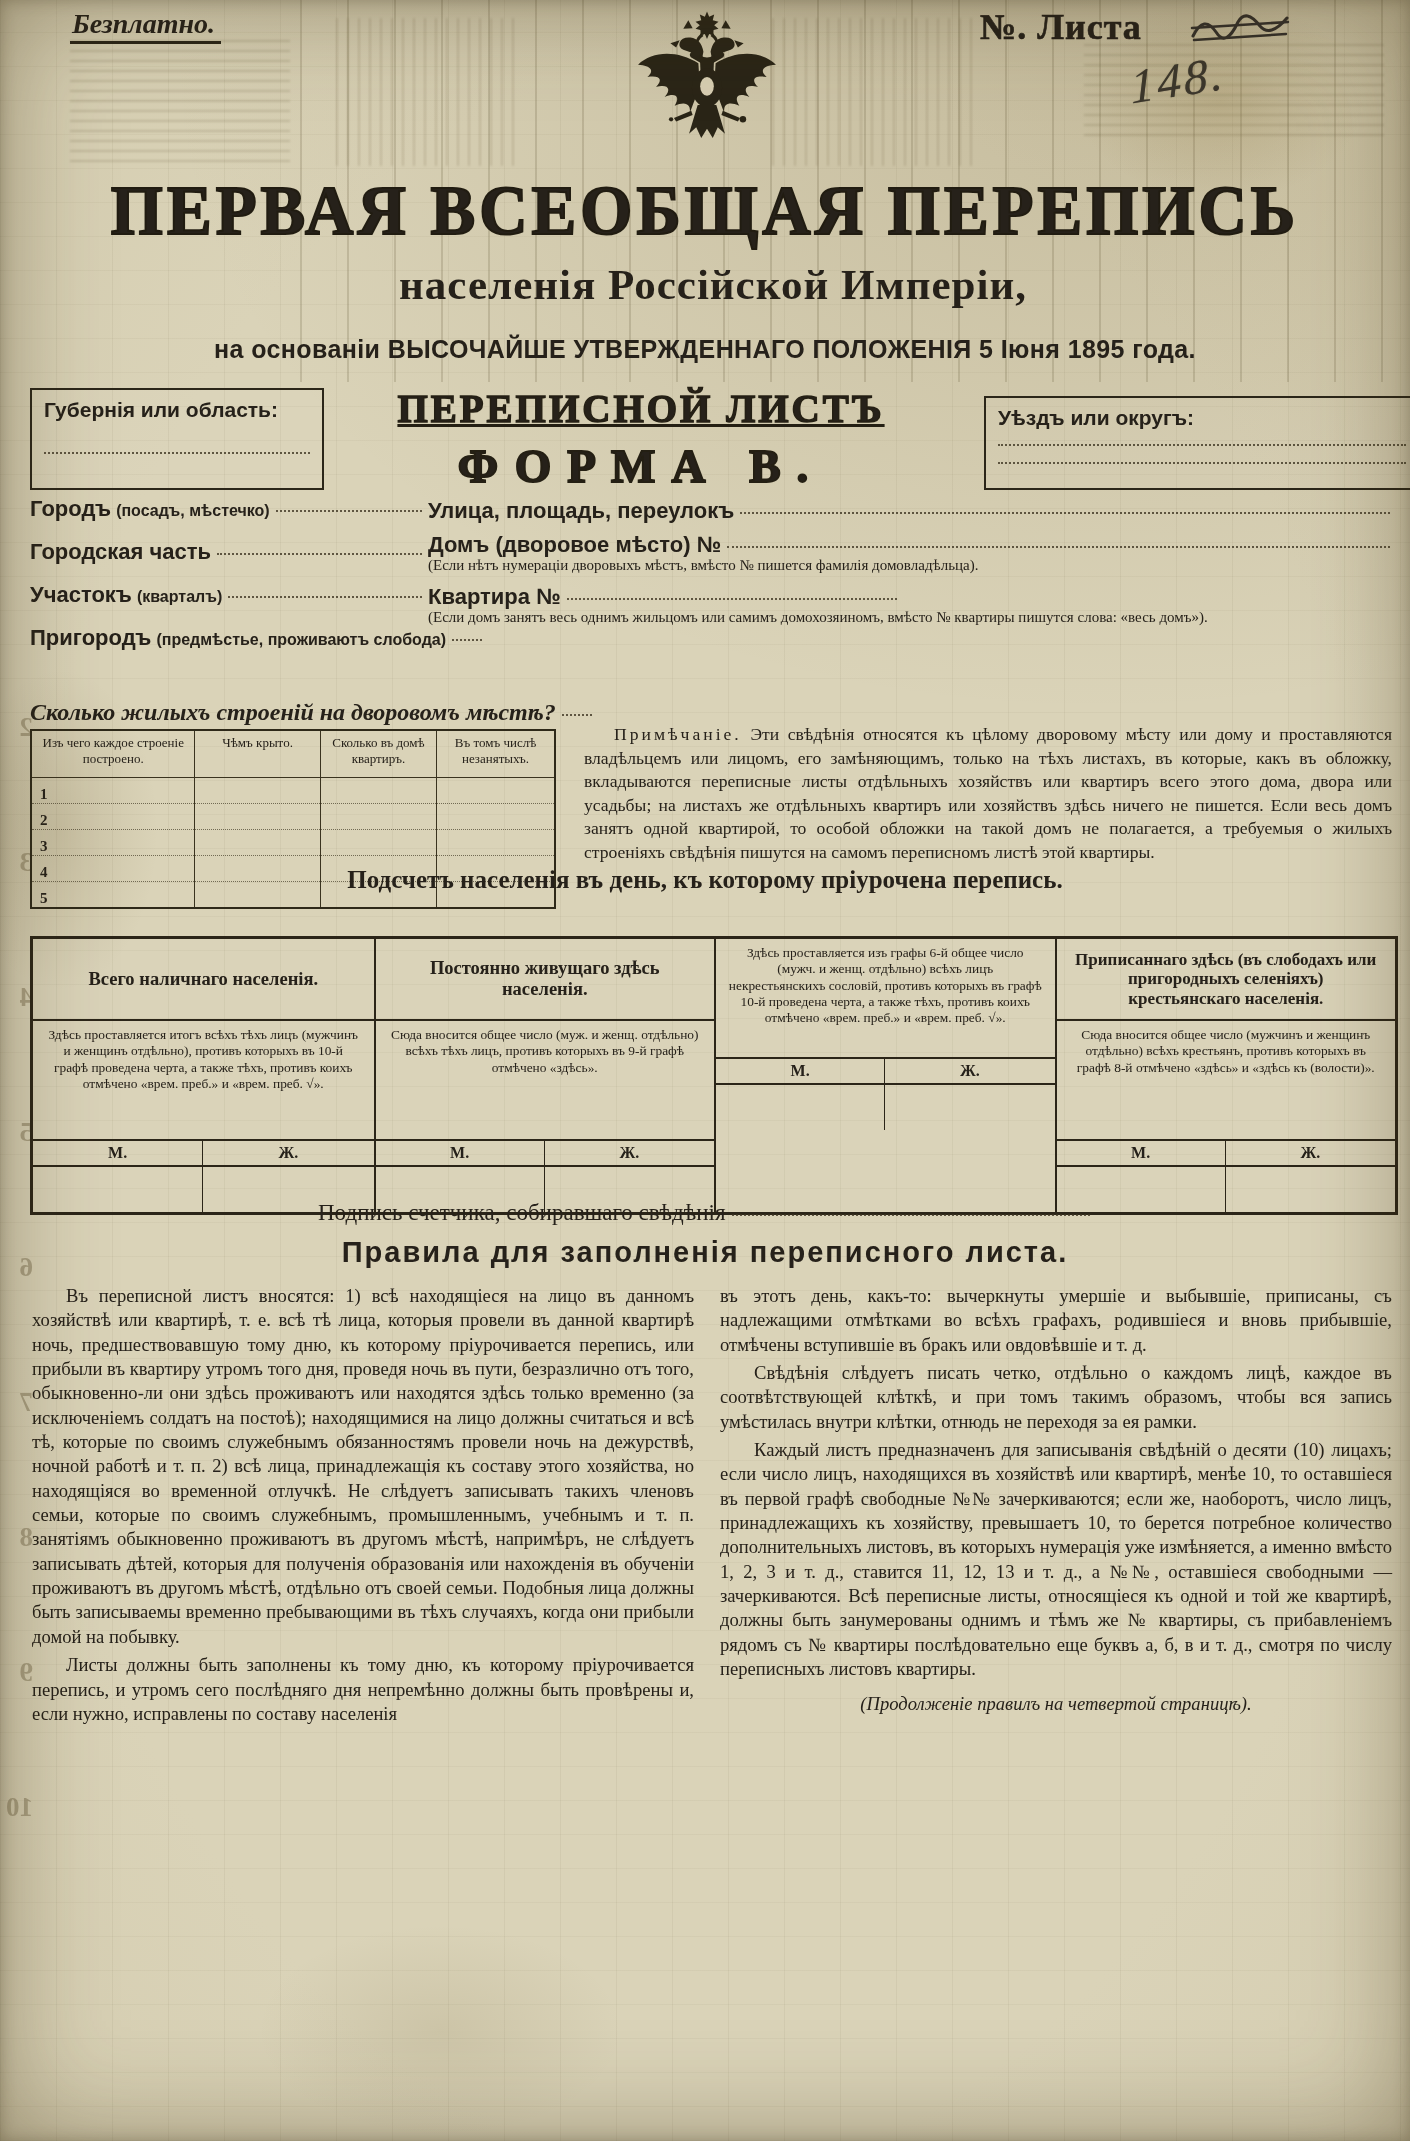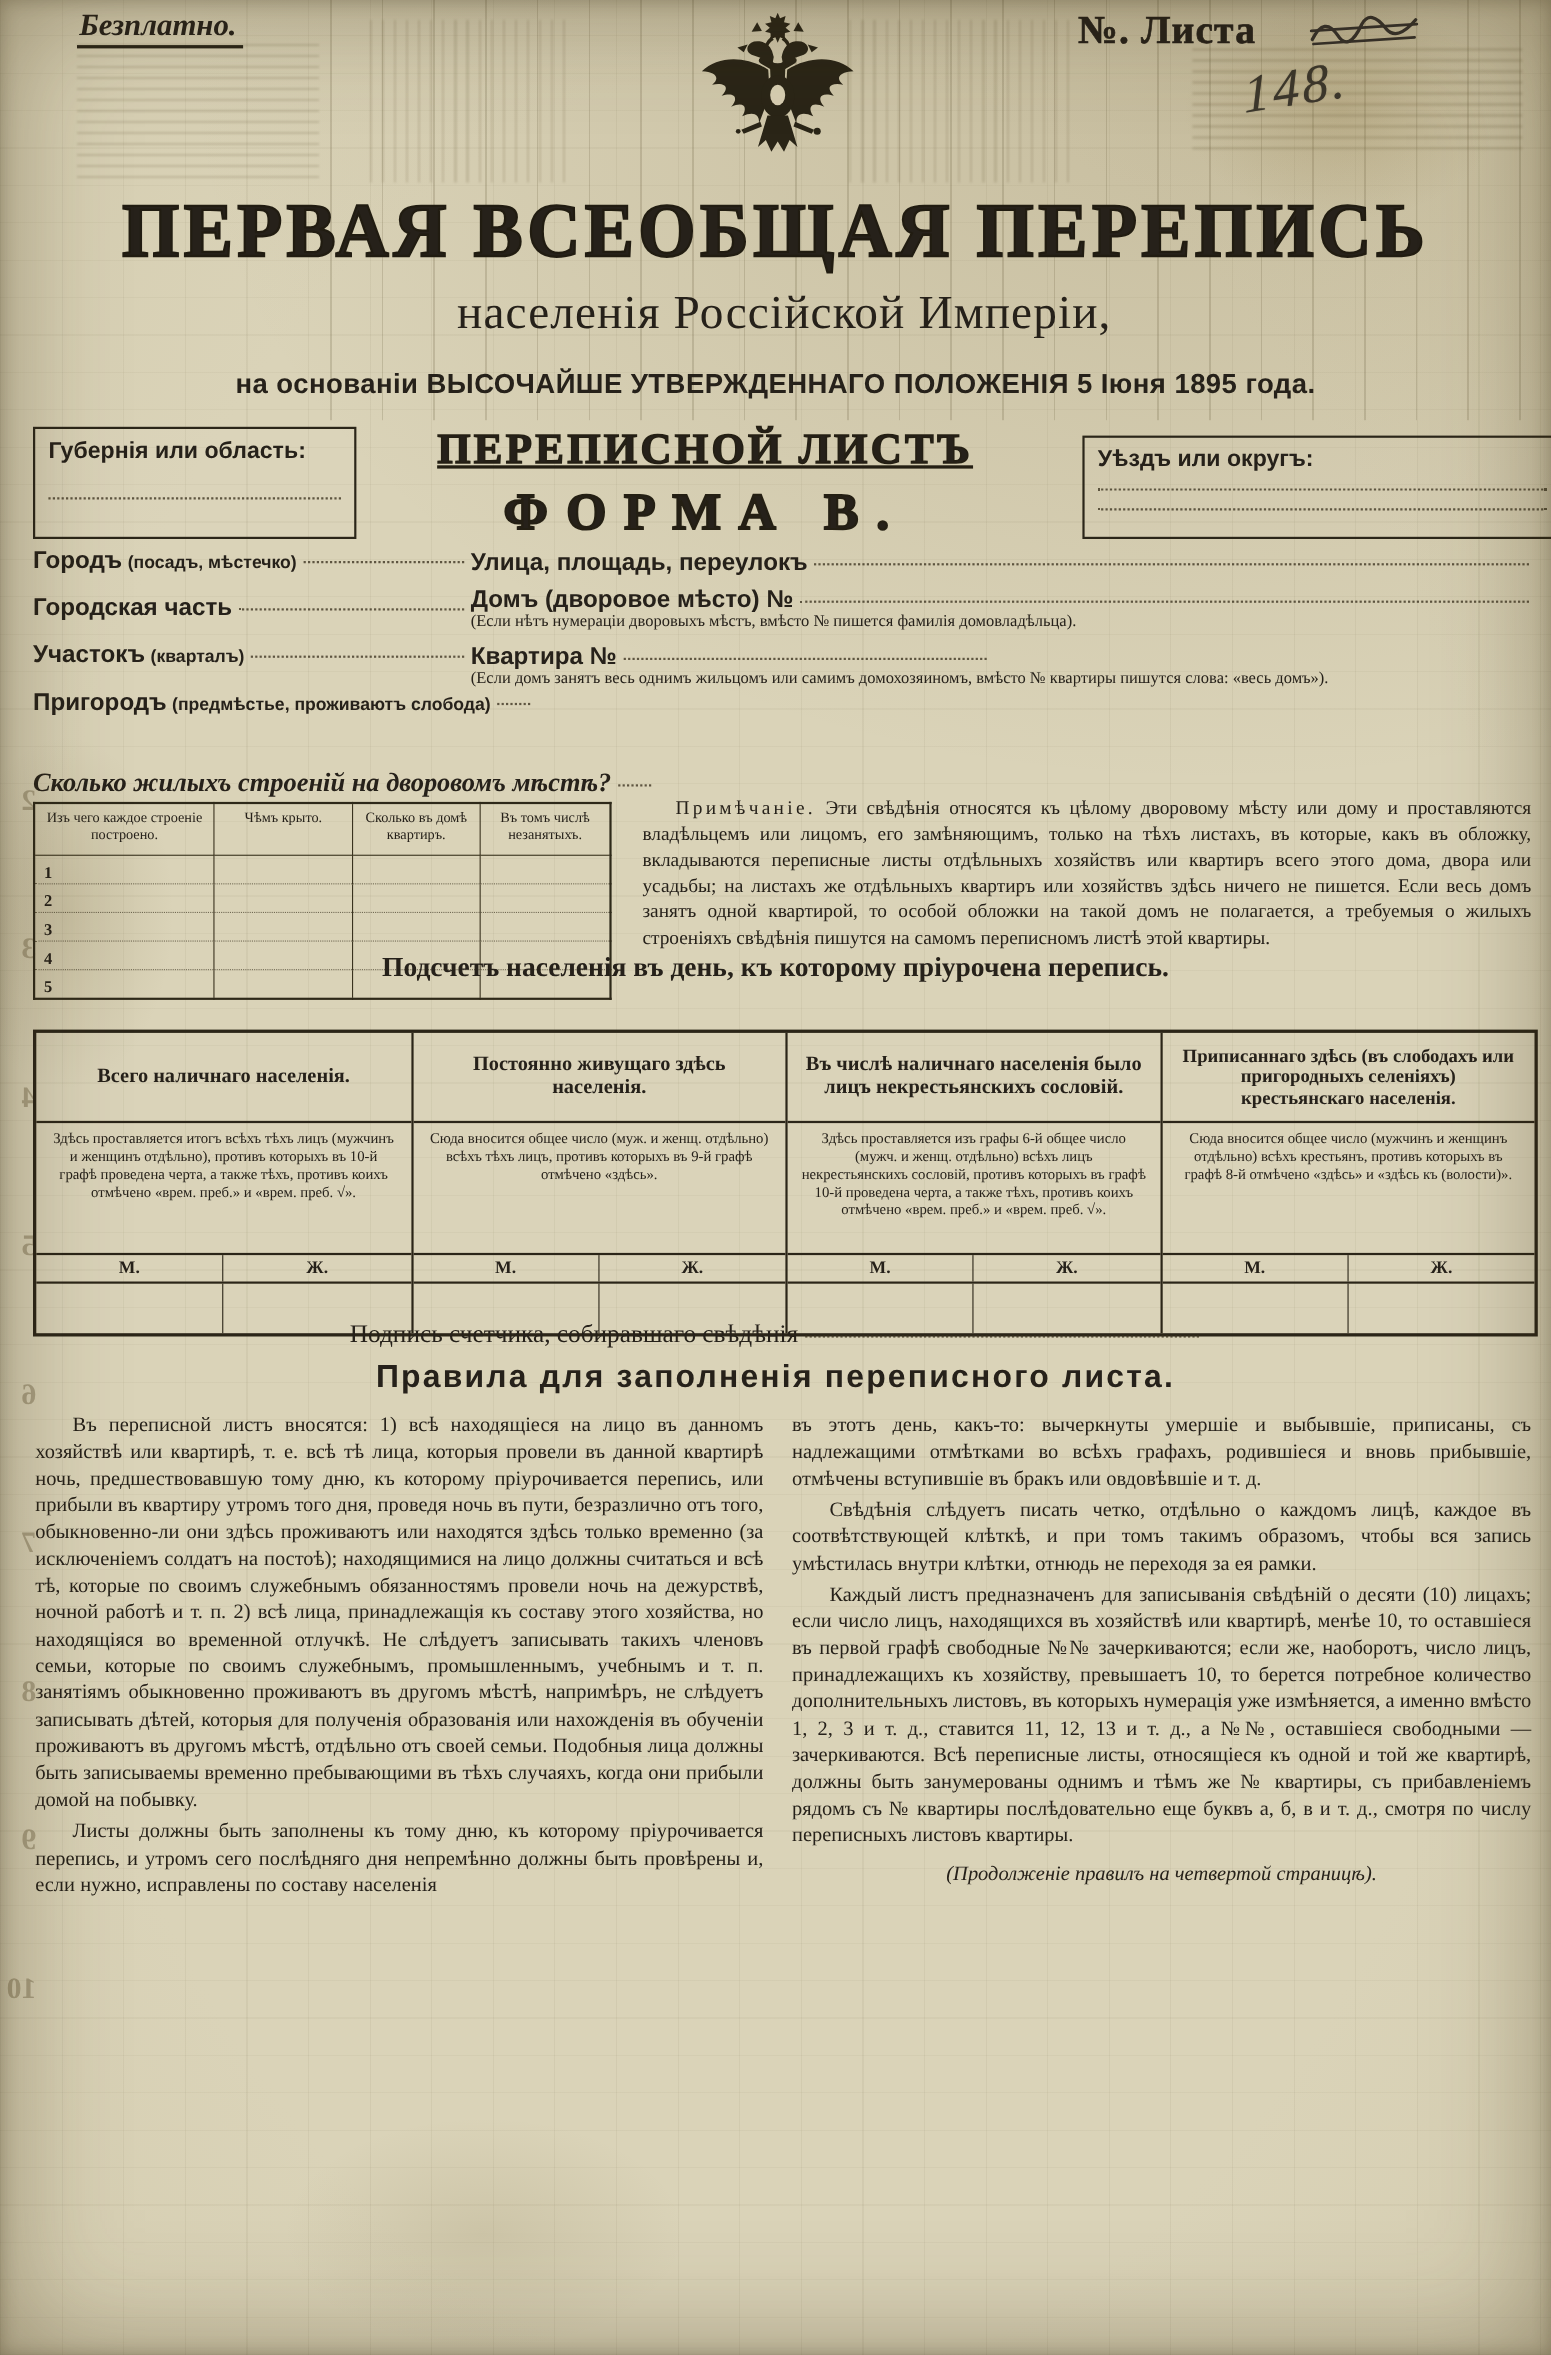--- a/index.html
+++ b/index.html
@@ -49,21 +49,21 @@
     -webkit-text-stroke:.6px #26211a;}
   .scribble{position:absolute;left:210px;top:4px;}
   .handnum{position:absolute;left:150px;top:46px;font-size:48px;color:#3c372c;
     font-style:italic;letter-spacing:3px;transform:rotate(-9deg) skewX(-6deg);
     text-shadow:0 0 1px rgba(60,55,44,.6);}
   .eagle{left:628px;top:2px;width:158px;height:162px;}
   
   .masthead{left:0;top:176px;width:1410px;text-align:center;}
   .t-main{margin:0;font-size:67px;font-weight:bold;letter-spacing:4px;line-height:1.02;
     -webkit-text-stroke:2px #211c11;transform:scaleY(1.04);}
-  .t-sub{margin:16px 0 0;font-size:43px;font-weight:normal;letter-spacing:1px;padding-left:16px;}
+  .t-sub{margin:16px 0 0;font-size:43px;font-weight:bold;letter-spacing:1px;padding-left:16px;}
   .t-basis{margin:26px 0 0;font-size:25px;font-weight:bold;letter-spacing:.4px;}
   
   .fh-box{border:2.5px solid #2b2619;padding:8px 12px 6px;background:rgba(255,255,250,.03);}
   .fh-left{left:30px;top:388px;width:266px;height:84px;}
   .fh-right{left:984px;top:396px;width:408px;height:76px;}
   .fh-label{font-size:21px;font-weight:bold;}
   .fh-left .dotline{margin-top:30px;}
   .fh-right .dotline{margin-top:14px;}
   .fh-right .dotline + .dotline{margin-top:16px;}
   .fh-center{left:298px;top:386px;width:686px;text-align:center;}
@@ -325,21 +325,20 @@
       <div class="pop-mj">
         <span>М.</span>
         <span>Ж.</span>
       </div>
       <div class="pop-vals">
           <span></span>
           <span></span>
         </div>
     </div>
     <div class="pop-col">
-      <div class="pop-hd">Въ числѣ наличнаго населенія было лицъ некрестьянскихъ сословій.</div>
       <div class="pop-ds">Здѣсь проставляется изъ графы 6-й общее число (мужч. и женщ. отдѣльно) всѣхъ лицъ некрестьянскихъ сословій, противъ которыхъ въ графѣ 10-й проведена черта, а также тѣхъ, противъ коихъ отмѣчено «врем. преб.» и «врем. преб. √».</div>
       <div class="pop-mj">
         <span>М.</span>
         <span>Ж.</span>
       </div>
       <div class="pop-vals">
           <span></span>
           <span></span>
         </div>
     </div>

